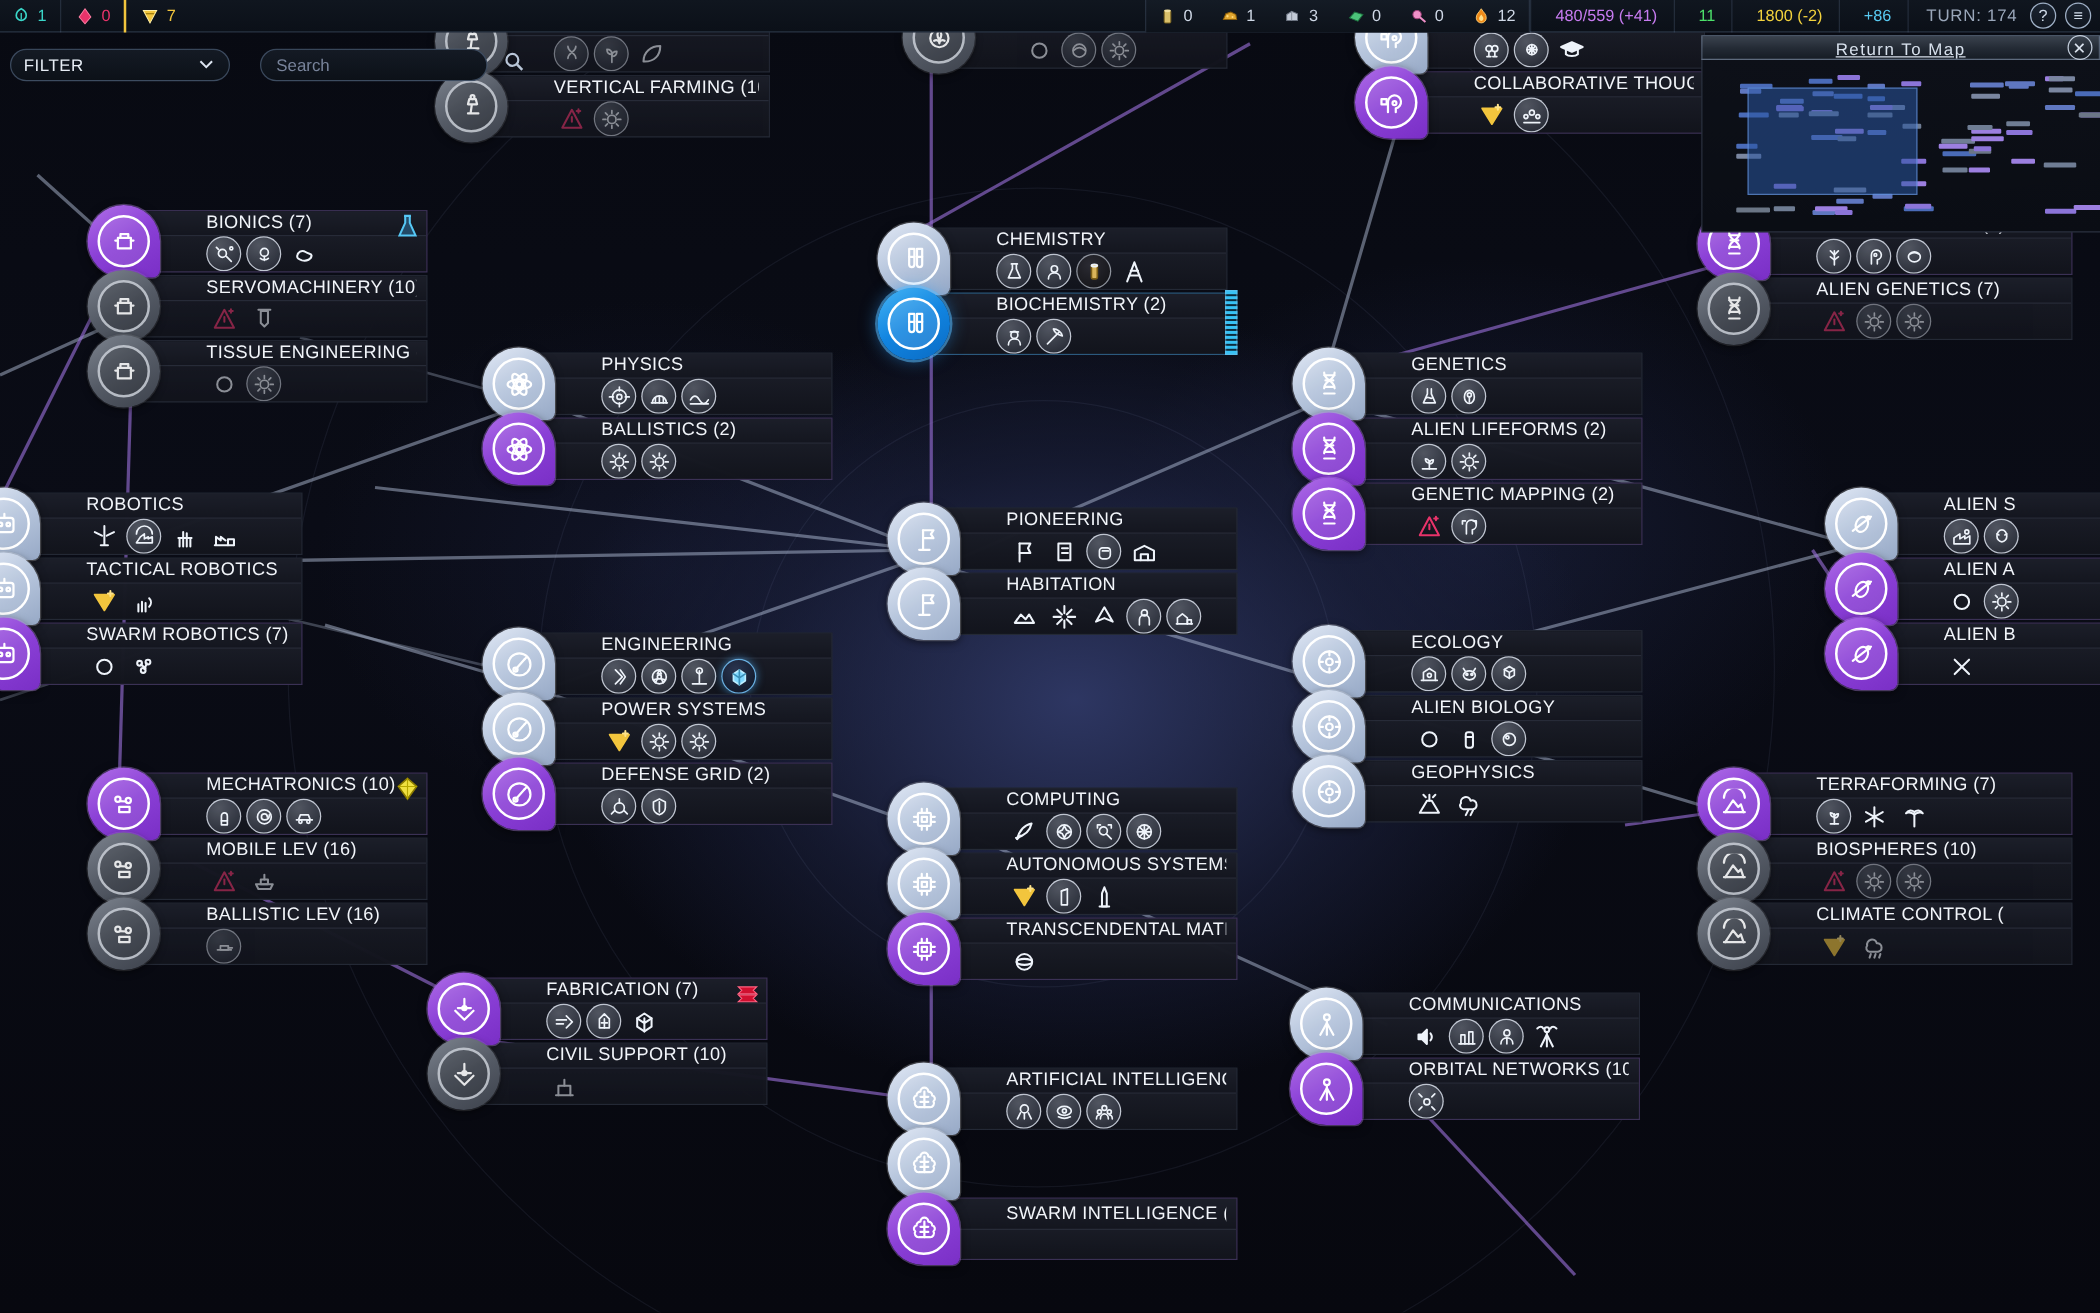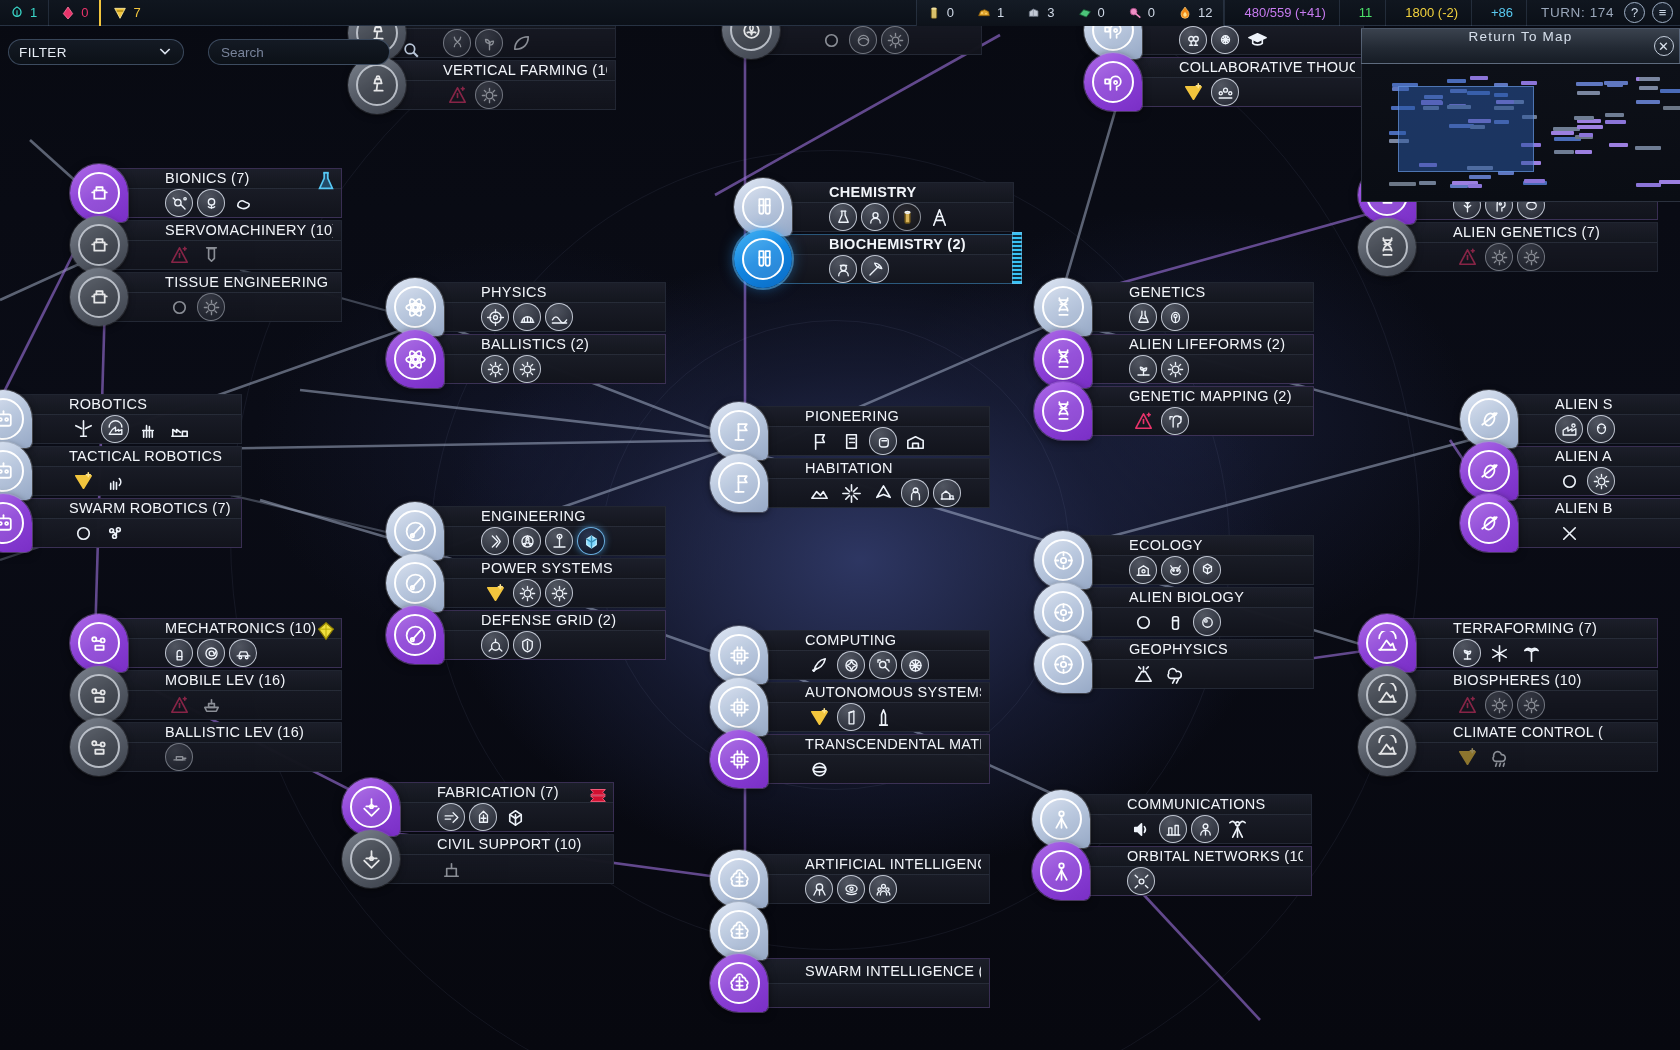--- a/index.html
+++ b/index.html
@@ -178,25 +178,25 @@
   .search-box input {
     flex:1; background: transparent; border: none; outline: none;
     color: #e7edf5; font-size: 13.5px; font-family:"Liberation Sans", sans-serif;
   }
   .search-box input::placeholder { color: #78839a; }
   .mag { margin-left:4px; }
 
   
   .minimap-wrap { position:absolute; right:0; top:28px; width:345px; z-index:55; }
   .mm-header {
-    height: 36px; margin-left: 26px;
+    height: 20px; margin-left: 26px;
     background: linear-gradient(180deg,#3a424e 0%,#232a34 55%,#161c25 100%);
     border: 1px solid rgba(150,170,200,0.40);
-    display:flex; align-items:flex-start; justify-content:center; position:relative;
-    color:#d7e0ec; font-size:13.5px; letter-spacing:1.2px;
+    display:flex; align-items:flex-end; justify-content:center; position:relative;
+    color:#d7e0ec; font-size:13.5px; letter-spacing:1.2px;text-decoration:underline;
   }
   .mm-close {
     position:absolute; right:5px; top:50%; margin-top:-10px;
     width:20px; height:20px; border-radius:50%;
     border:1.6px solid #c2ccda; color:#dbe3ee;
     display:flex; align-items:center; justify-content:center; font-size:13px;
   }
   .mm-body {
     height: 138px; margin-left: 26px;
     background: linear-gradient(180deg,#0d1018,#0a0d14);
@@ -1076,21 +1076,21 @@
               <span class="ubadge circ">
                 <svg viewBox="0 0 24 24" fill="none" stroke="#eef3fa" stroke-width="1.7" stroke-linecap="round" stroke-linejoin="round">
                   <circle cx="12" cy="12" r="4.2"></circle>
                   <path d="M12 3v3M12 18v3M3 12h3M18 12h3M5.5 5.5l2 2M16.5 16.5l2 2M18.5 5.5l-2 2M7.5 16.5l-2 2"></path>
                 </svg>
               </span>
             </div>
           </div>
         </div>
       </div>
-      <div class="cluster" style="left: 734px; top: 182px; width: 280px; font-weight: bold;">
+      <div class="cluster" style="left: 702px; top: 182px; width: 280px;">
         <div class="node st-researched">
           <div class="disc">
             <span class="inner">
               <svg viewBox="0 0 24 24" fill="none" stroke="#ffffff" stroke-width="1.7" stroke-linecap="round" stroke-linejoin="round">
                 <path d="M8 4v12a2 2 0 0 0 4 0V4M8 4h4"></path>
                 <path d="M14 4v12a2 2 0 0 0 4 0V4M14 4h4"></path>
                 <path d="M8 10h4M14 10h4"></path>
               </svg>
             </span>
           </div>
@@ -1578,21 +1578,21 @@
               <span class="ubadge circ">
                 <svg viewBox="0 0 24 24" fill="none" stroke="#eef3fa" stroke-width="1.7" stroke-linecap="round" stroke-linejoin="round">
                   <path d="M15 19v-4a5 5 0 1 0-6-5v9"></path>
                   <path d="M5 6h3M5 6v3M19 6h-3M19 6v3"></path>
                 </svg>
               </span>
             </div>
           </div>
         </div>
       </div>
-      <div class="cluster" style="left: 1034px; top: 535px; width: 280px;">
+      <div class="cluster" style="left: 1034px; top: 504px; width: 280px;">
         <div class="node st-researched">
           <div class="disc">
             <span class="inner">
               <svg viewBox="0 0 24 24" fill="none" stroke="#ffffff" stroke-width="1.7" stroke-linecap="round" stroke-linejoin="round">
                 <circle cx="12" cy="12" r="8"></circle>
                 <circle cx="12" cy="12" r="2.6"></circle>
                 <path d="M12 4v3M12 17v3M4 12h3M17 12h3"></path>
               </svg>
             </span>
           </div>

